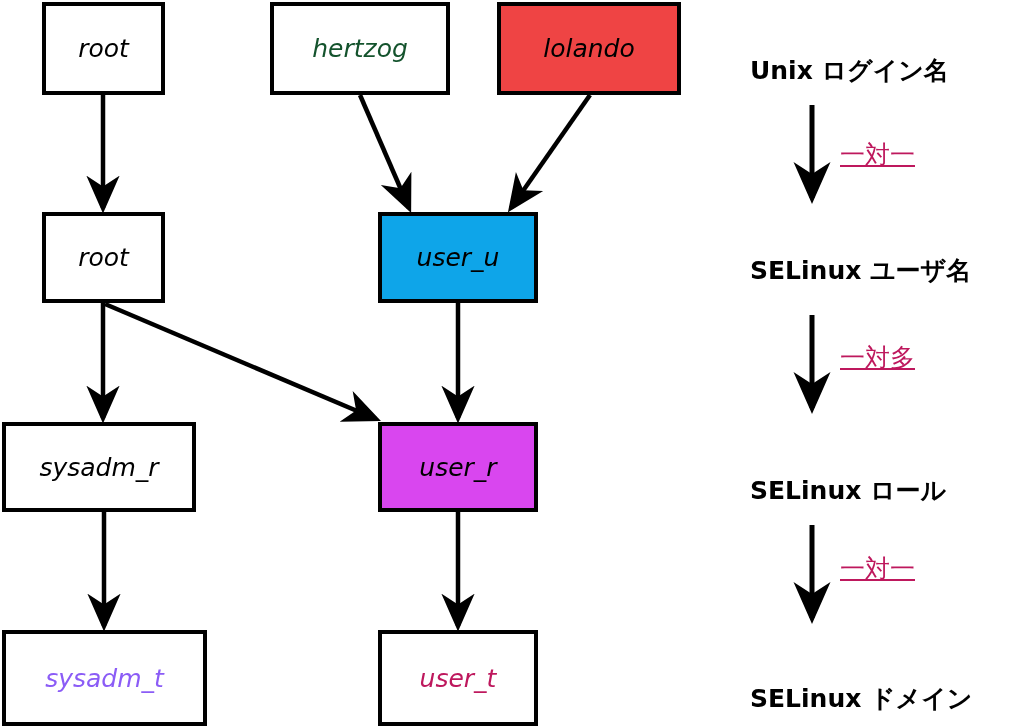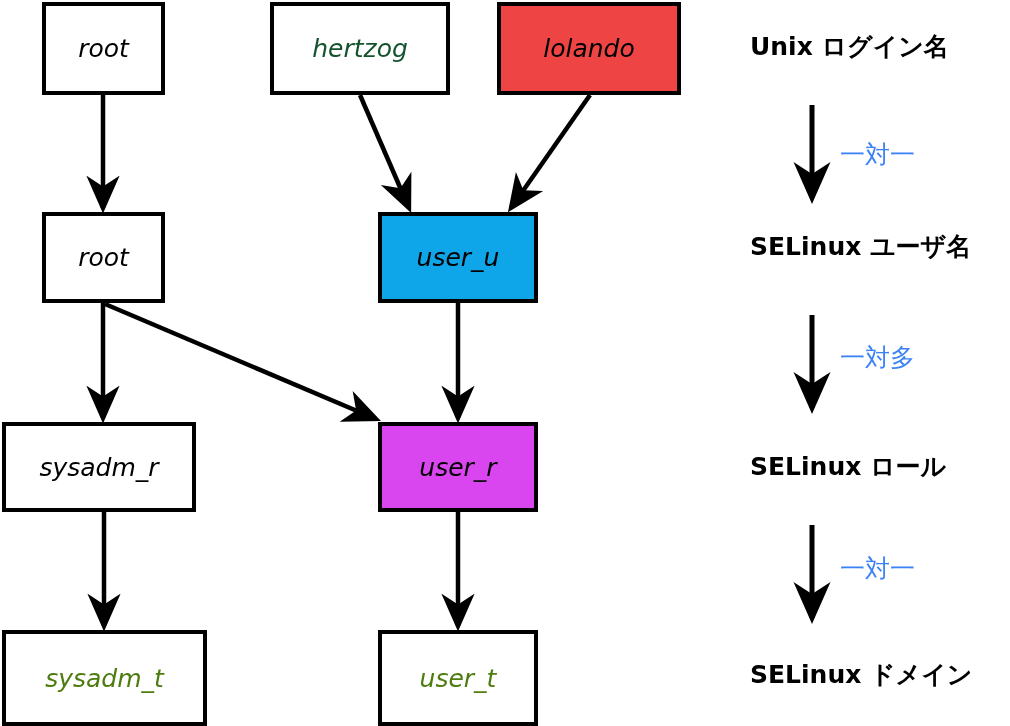--- a/index.html
+++ b/index.html
@@ -42,29 +42,31 @@
     white-space: nowrap;
   }
   .legend-label {
     position: absolute;
     font-family: "DejaVu Sans", "Liberation Sans", sans-serif;
     font-weight: bold;
     font-size: 25px;
     color: #000000;
     white-space: nowrap;
     line-height: 1;
+    margin-top: 24px;
   }
   .legend-edge-label {
     position: absolute;
     font-family: "DejaVu Sans", "Liberation Sans", sans-serif;
     font-weight: normal;
     font-size: 25px;
-    color: #3b82f6;
+    color: #be185d;
     white-space: nowrap;
     line-height: 1;
+    text-decoration: underline;
   }
 </style>
 </head>
 <body>
 
 <div id="canvas">
 
   <svg id="diagram-svg" viewBox="0 0 1010 726" xmlns="http://www.w3.org/2000/svg">
     <defs>
       <marker id="arrowhead" markerWidth="10" markerHeight="10" refX="7.2" refY="4" orient="auto" markerUnits="strokeWidth">
@@ -104,24 +106,24 @@
       <div class="node-box" style="left: 378px; top: 212px; width: 160px; height: 91px; border-color: rgb(0, 0, 0); background: #0ea5e9;">
         <span class="node-label" style="color: rgb(0, 0, 0);">user_u</span>
       </div>
       <div class="node-box" style="left: 2px; top: 422px; width: 194px; height: 90px; border-color: rgb(0, 0, 0); background: rgb(255, 255, 255);">
         <span class="node-label" style="color: rgb(0, 0, 0);">sysadm_r</span>
       </div>
       <div class="node-box" style="left: 378px; top: 422px; width: 160px; height: 90px; border-color: rgb(0, 0, 0); background: #d946ef;">
         <span class="node-label" style="color: rgb(0, 0, 0);">user_r</span>
       </div>
       <div class="node-box" style="left: 2px; top: 630px; width: 205px; height: 96px; border-color: rgb(0, 0, 0); background: rgb(255, 255, 255);">
-        <span class="node-label" style="color: #4d7c0f;">sysadm_t</span>
+        <span class="node-label" style="color: #8b5cf6;">sysadm_t</span>
       </div>
       <div class="node-box" style="left: 378px; top: 630px; width: 160px; height: 96px; border-color: rgb(0, 0, 0); background: rgb(255, 255, 255);">
-        <span class="node-label" style="color: #4d7c0f;">user_t</span>
+        <span class="node-label" style="color: #be185d;">user_t</span>
       </div>
     </div>
   <div id="legend-layer">
       <div class="legend-label" style="left: 750px; top: 34px;">Unix ログイン名</div>
       <div class="legend-label" style="left: 750px; top: 234px;">SELinux ユーザ名</div>
       <div class="legend-label" style="left: 750px; top: 454px;">SELinux ロール</div>
       <div class="legend-label" style="left: 750px; top: 662px;">SELinux ドメイン</div>
       <div class="legend-edge-label" style="left: 840px; top: 142px;">一対一</div>
       <div class="legend-edge-label" style="left: 840px; top: 345px;">一対多</div>
       <div class="legend-edge-label" style="left: 840px; top: 556px;">一対一</div>

